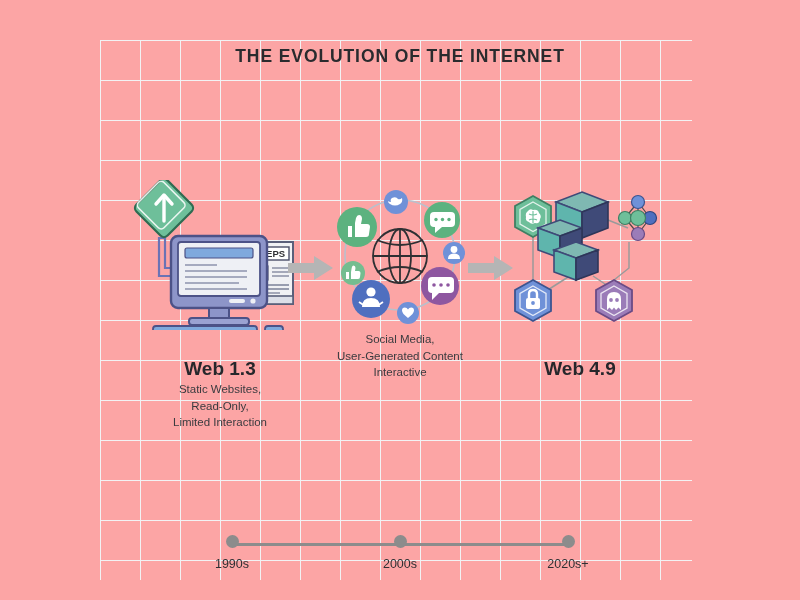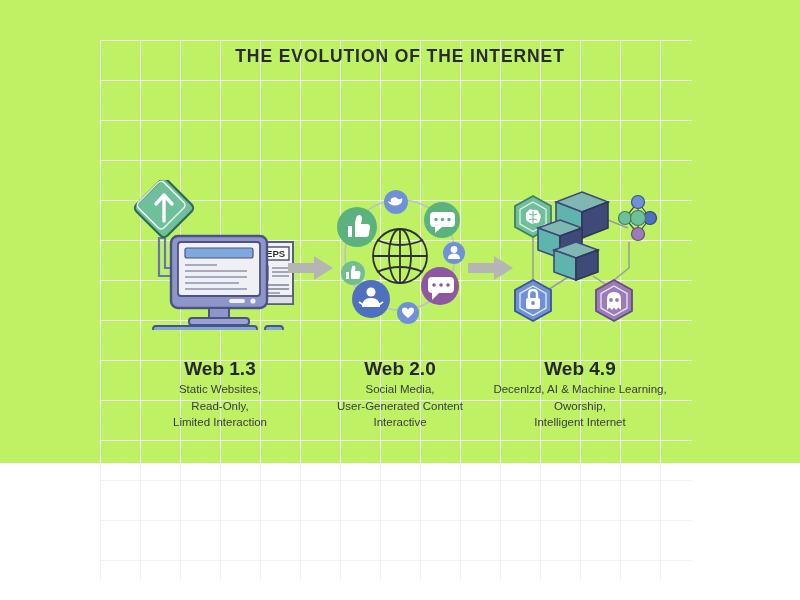--- a/index.html
+++ b/index.html
@@ -10,22 +10,22 @@
   body {
     width: 800px;
     height: 600px;
     font-family: "Liberation Sans", sans-serif;
     color: #2f3033;
     overflow: hidden;
   }
   #canvas {
     position: relative;
     width: 800px;
-    height: 463px;
-    background: #bef264;
+    height: 600px;
+    background: #fca5a5;
   }
   
   #grid {
     position: absolute;
     left: 100px;
     top: 40px;
     width: 592px;
     height: 540px;
     background-image:
       linear-gradient(to right, #f2f2f4 1px, transparent 1px),
@@ -252,21 +252,20 @@
           <path d="M34 122 L40 126 M58 122 L52 126" stroke="#ffffff" stroke-width="1.8" fill="none"></path>
         </g>
 
         <g>
           <circle cx="83" cy="133" r="11" fill="#6f91d8"></circle>
           <path d="M83 138 Q77 133.5 77 130.5 Q77 127.5 79.8 127.5 Q82 127.5 83 129.6
                    Q84 127.5 86.2 127.5 Q89 127.5 89 130.5 Q89 133.5 83 138 Z" fill="#ffffff"></path>
         </g>
       </svg>
     </div>
-    <div class="era-name">Web 2.0</div>
     <div class="era-desc">Social Media,
 User-Generated Content
 Interactive</div>
   </div>
 
   <div class="era" id="era-3">
     <div class="art">
       <svg width="165" height="150" viewBox="0 0 165 150">
 
         <g stroke="#9a9a9a" stroke-width="1.5" fill="none">
@@ -332,30 +331,42 @@
           </g>
           <circle cx="140" cy="22" r="6.5" fill="#6f91d8" stroke="#3c5490" stroke-width="1.2"></circle>
           <circle cx="127" cy="38" r="6.5" fill="#6ebf9a" stroke="#3f7f63" stroke-width="1.2"></circle>
           <circle cx="152" cy="38" r="6.5" fill="#4f6fbf" stroke="#2f4680" stroke-width="1.2"></circle>
           <circle cx="140" cy="54" r="6.5" fill="#9b7cb8" stroke="#6a4b86" stroke-width="1.2"></circle>
           <circle cx="140" cy="38" r="7.5" fill="#6ebf9a" stroke="#3f7f63" stroke-width="1.2"></circle>
         </g>
       </svg>
     </div>
     <div class="era-name">Web 4.9</div>
-    <div class="era-desc">Decenlzd, AI &amp; Machine Learning,
-Oworship,
-Intelligent Internet</div>
   </div>
 
   <div class="arrow" id="arrow-1">
     <svg width="46" height="26" viewBox="0 0 46 26">
       <path d="M0 8 L26 8 L26 1 L45 13 L26 25 L26 18 L0 18 Z" fill="#b5b5b5"></path>
     </svg>
   </div>
   <div class="arrow" id="arrow-2">
     <svg width="46" height="26" viewBox="0 0 46 26">
       <path d="M0 8 L26 8 L26 1 L45 13 L26 25 L26 18 L0 18 Z" fill="#b5b5b5"></path>
     </svg>
   </div>
 
+  <div id="timeline">
+    <div id="timeline-line"></div>
+    <div class="tl-point" style="left:32px;">
+      <div class="tl-dot"></div>
+      <div class="tl-label">1990s</div>
+    </div>
+    <div class="tl-point" style="left:200px;">
+      <div class="tl-dot"></div>
+      <div class="tl-label">2000s</div>
+    </div>
+    <div class="tl-point" style="left:368px;">
+      <div class="tl-dot"></div>
+      <div class="tl-label">2020s+</div>
+    </div>
+  </div>
 
 </div>
 
 </body></html>

